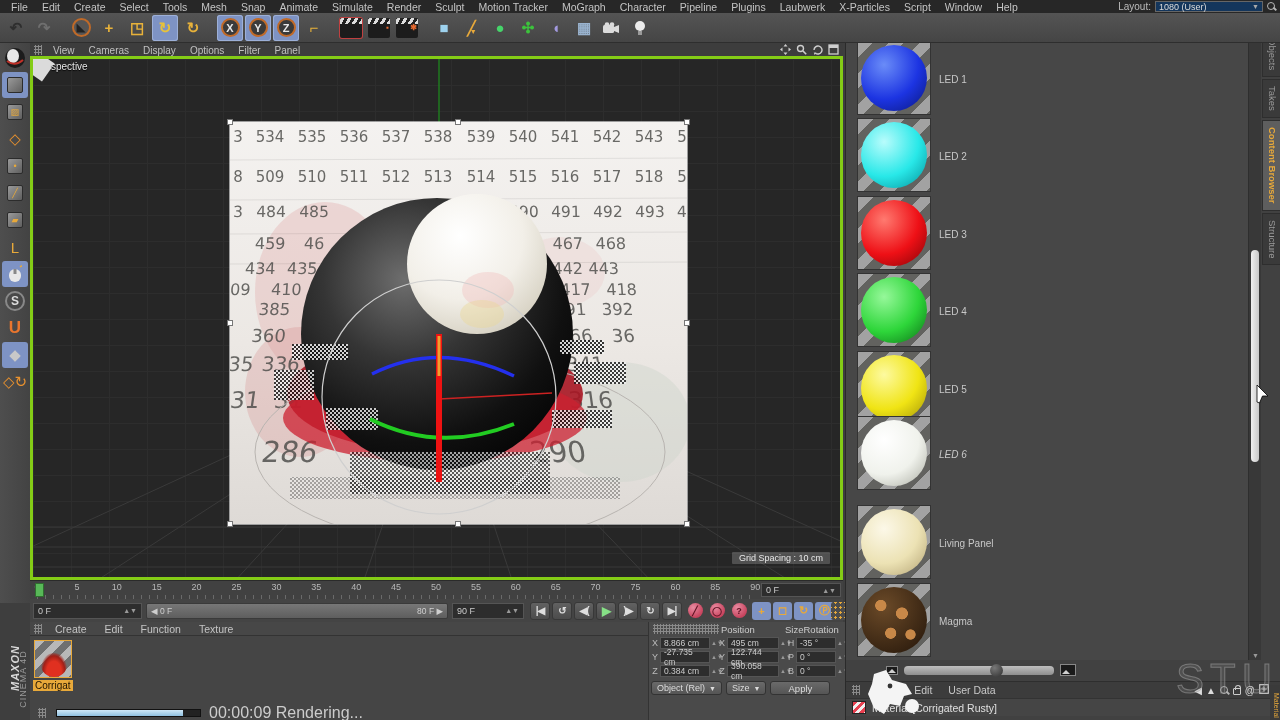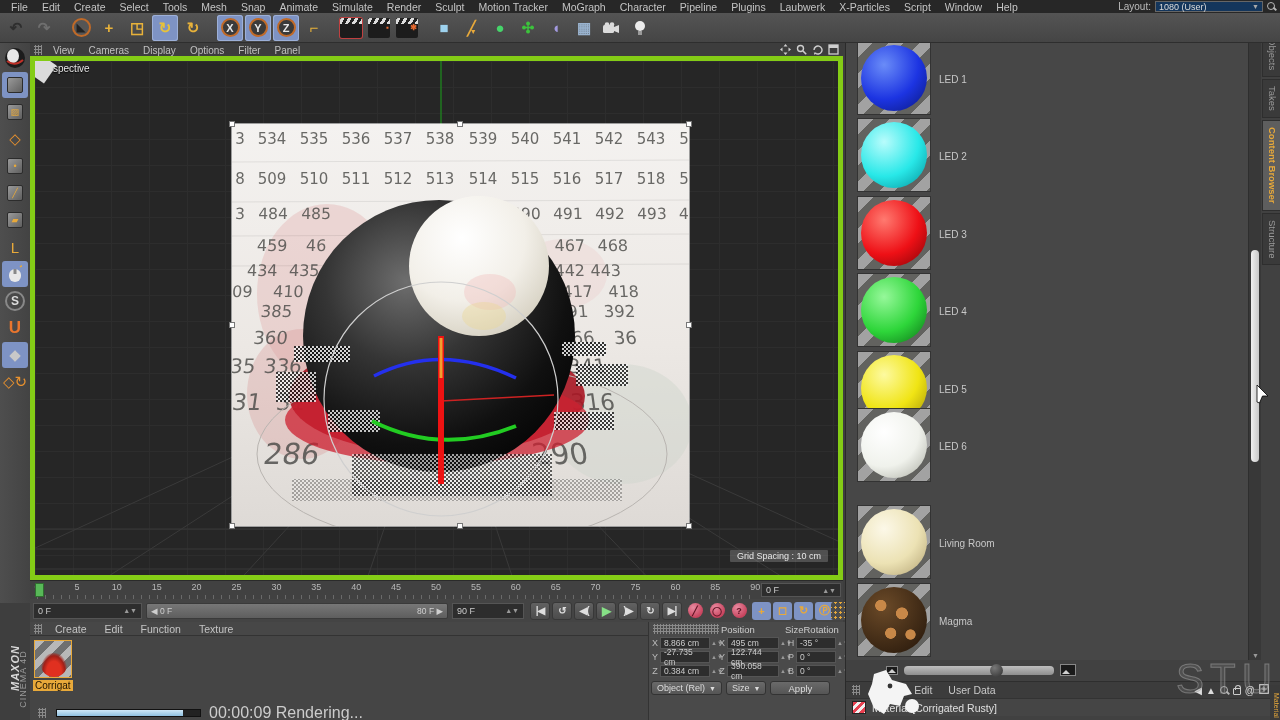--- a/index.html
+++ b/index.html
@@ -45,21 +45,21 @@
   .lbtn.active { background:#7e93c4; }
   .lbtn .cube { width:16px; height:16px; background:linear-gradient(135deg,#9a9a9a,#5f5f5f); border:1px solid #2c2c2c;
     border-radius:2px; display:flex; align-items:center; justify-content:center; font-size:9px; color:#e8a93a; }
 
   
   #viewport { position:absolute; left:30px; top:43px; width:813px; height:537px; z-index:5; }
   #vp-header { height:13px; background:#3d3d3d; display:flex; align-items:center; padding-left:4px; gap:2px; }
   #vp-header .mi { padding:0 7px; font-size:10px; color:#c0c0c0; }
   #vp-header-icons { margin-left:auto; display:flex; gap:5px; padding-right:4px; }
   #vp-header-icons svg { display:block; }
-  #vp-body { position:relative; width:813px; height:524px; background:#262626; border:5px solid #84cc16; overflow:hidden; }
+  #vp-body { position:relative; width:813px; height:524px; background:#262626; border:3px solid #84cc16; overflow:hidden; }
   #vp-grid { position:absolute; inset:0;
     background-image:linear-gradient(#2d2d2d 1px, transparent 1px), linear-gradient(90deg,#2d2d2d 1px, transparent 1px);
     background-size:38px 26px; }
   #vp-lines { position:absolute; inset:0; }
   #vp-label { position:absolute; left:18px; top:2px; color:#e6e6e6; font-size:10px; text-shadow:0 1px 1px #000; }
   #vp-label-wedge { position:absolute; left:-12px; top:-6px; width:30px; height:22px; background:#efefef; transform:rotate(35deg); opacity:.9; }
   #grid-spacing { position:absolute; right:10px; bottom:13px; background:rgba(190,190,190,.28); color:#e8e8e8;
     font-size:9px; padding:1px 7px; border-radius:1px; }
 
   
@@ -727,31 +727,31 @@
             <div class="mat-ball" style="background: radial-gradient(circle at 35% 30%, rgb(150, 248, 154), rgb(46, 214, 58) 55%, rgb(15, 122, 26) 95%);"></div>
           </div>
           <div class="mat-name">LED 4</div>
         </div>
         <div class="mat-row" style="top: 318.6px;">
           <div class="mat-sq">
             <div class="mat-ball" style="background: radial-gradient(circle at 35% 30%, rgb(253, 250, 160), rgb(240, 228, 20) 55%, rgb(168, 154, 8) 95%);"></div>
           </div>
           <div class="mat-name">LED 5</div>
         </div>
-        <div class="mat-row" style="top: 376px;">
+        <div class="mat-row" style="top: 384px; font-style: italic;">
           <div class="mat-sq">
             <div class="mat-ball" style="background: radial-gradient(circle at 35% 30%, rgb(255, 255, 255), rgb(240, 242, 236) 55%, rgb(176, 178, 168) 95%);"></div>
           </div>
           <div class="mat-name">LED 6</div>
         </div>
         <div class="mat-row" style="top: 473.4px;">
           <div class="mat-sq">
             <div class="mat-ball" style="background: radial-gradient(circle at 35% 30%, rgb(252, 248, 232), rgb(236, 226, 180) 55%, rgb(184, 168, 120) 95%);"></div>
           </div>
-          <div class="mat-name">Living Room</div>
+          <div class="mat-name">Living Panel</div>
         </div>
         <div class="mat-row" style="top: 550.8px;">
           <div class="mat-sq">
             <div class="mat-ball" style="background: radial-gradient(circle at 30% 28%, rgb(200, 136, 72) 0px, rgb(200, 136, 72) 8%, transparent 9%), radial-gradient(circle at 62% 40%, rgb(200, 136, 72) 0px, rgb(200, 136, 72) 10%, transparent 11%), radial-gradient(circle at 45% 70%, rgb(200, 136, 72) 0px, rgb(200, 136, 72) 9%, transparent 10%), radial-gradient(circle at 75% 72%, rgb(200, 136, 72) 0px, rgb(200, 136, 72) 7%, transparent 8%), radial-gradient(circle at 35% 30%, rgb(107, 74, 40), rgb(46, 29, 14) 85%);"></div>
           </div>
           <div class="mat-name">Magma</div>
         </div>
       </div>
     <div id="browser-scroll">
       <span class="cap" style="top:1px">▲</span>

